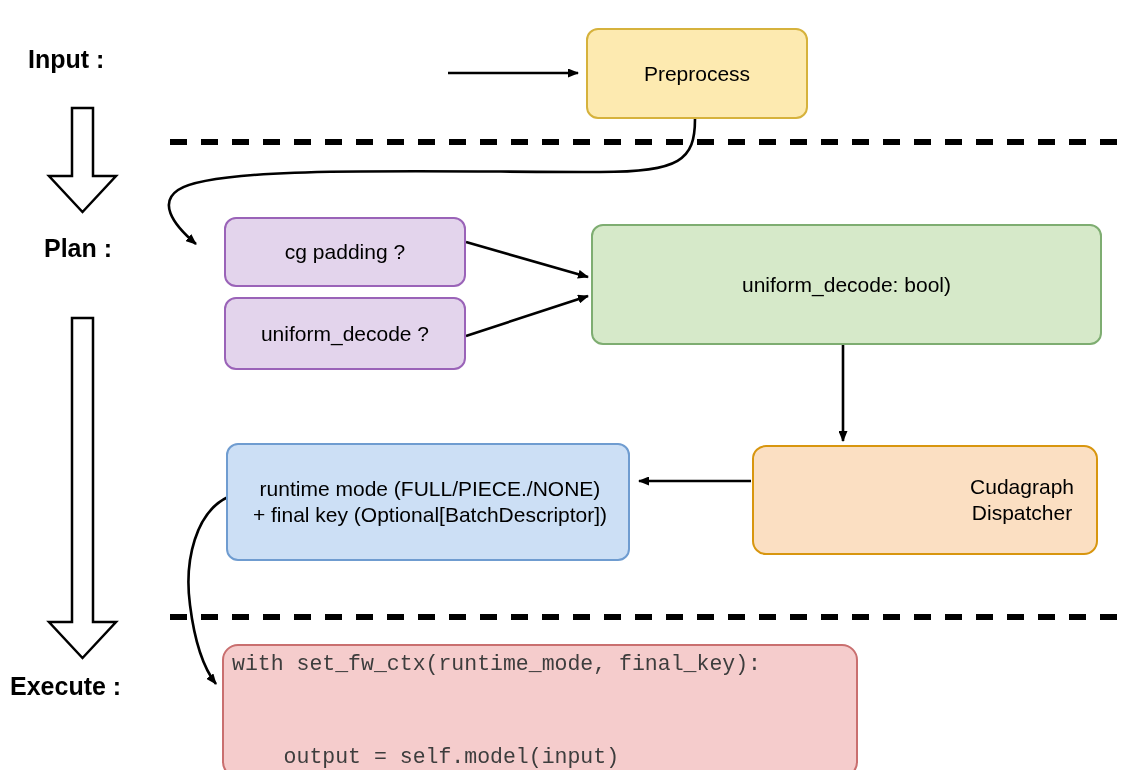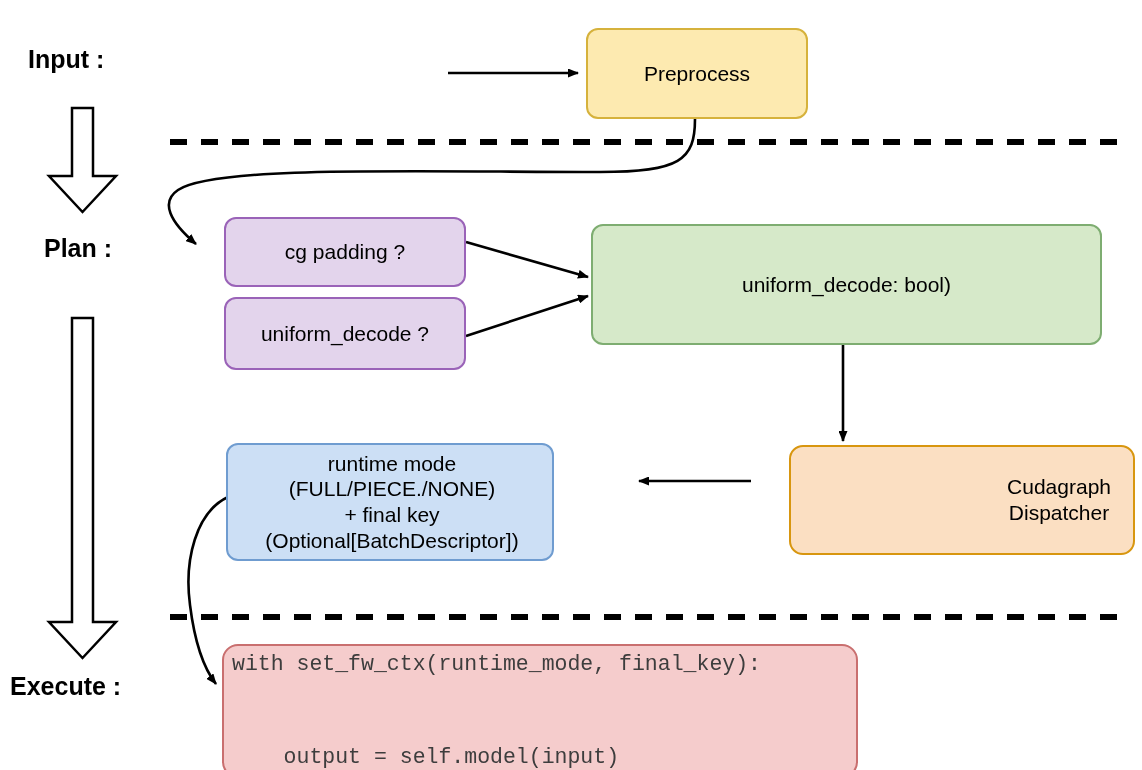--- a/index.html
+++ b/index.html
@@ -65,21 +65,20 @@
     background: #ccdff5;
     border-color: #6f9cd0;
   }
   .node-dispatcher-outer {
     background: #fbdfc2;
     border-color: #d8960f;
     align-items: center;
     justify-content: flex-end;
     padding-right: 22px;
     border-radius: 14px;
-    margin-left: 37px;
   }
   .node-dispatch-inner {
     background: #f9d3b6;
     border-color: #d8960f;
     border-radius: 12px;
   }
   .node-code {
     background: #f5cccc;
     border-color: #c96f6f;
     justify-content: flex-start;
@@ -153,21 +152,21 @@
   <div class="node node-purple" style="left:224px; top:297px; width:242px; height:73px;">
     <span class="lines">uniform_decode ?</span>
   </div>
 
   <div class="node node-green" style="left:591px; top:224px; width:511px; height:121px;">
     <span class="lines">
       <span style="display:block;">uniform_decode: bool)</span>
     </span>
   </div>
 
-  <div class="node node-blue" style="left:226px; top:443px; width:328px; height:118px;padding-left:12px;">
+  <div class="node node-blue" style="left:226px; top:443px; width:404px; height:118px;padding-left:12px;">
     <span class="lines">
       <span style="display:block;">runtime mode (FULL/PIECE./NONE)</span>
       <span style="display:block;">+ final key (Optional[BatchDescriptor])</span>
     </span>
   </div>
 
   <div class="node node-dispatcher-outer" style="left:752px; top:445px; width:346px; height:110px;">
     <span class="lines" style="width:auto;">
       <span style="display:block;">Cudagraph</span>
       <span style="display:block;">Dispatcher</span>

